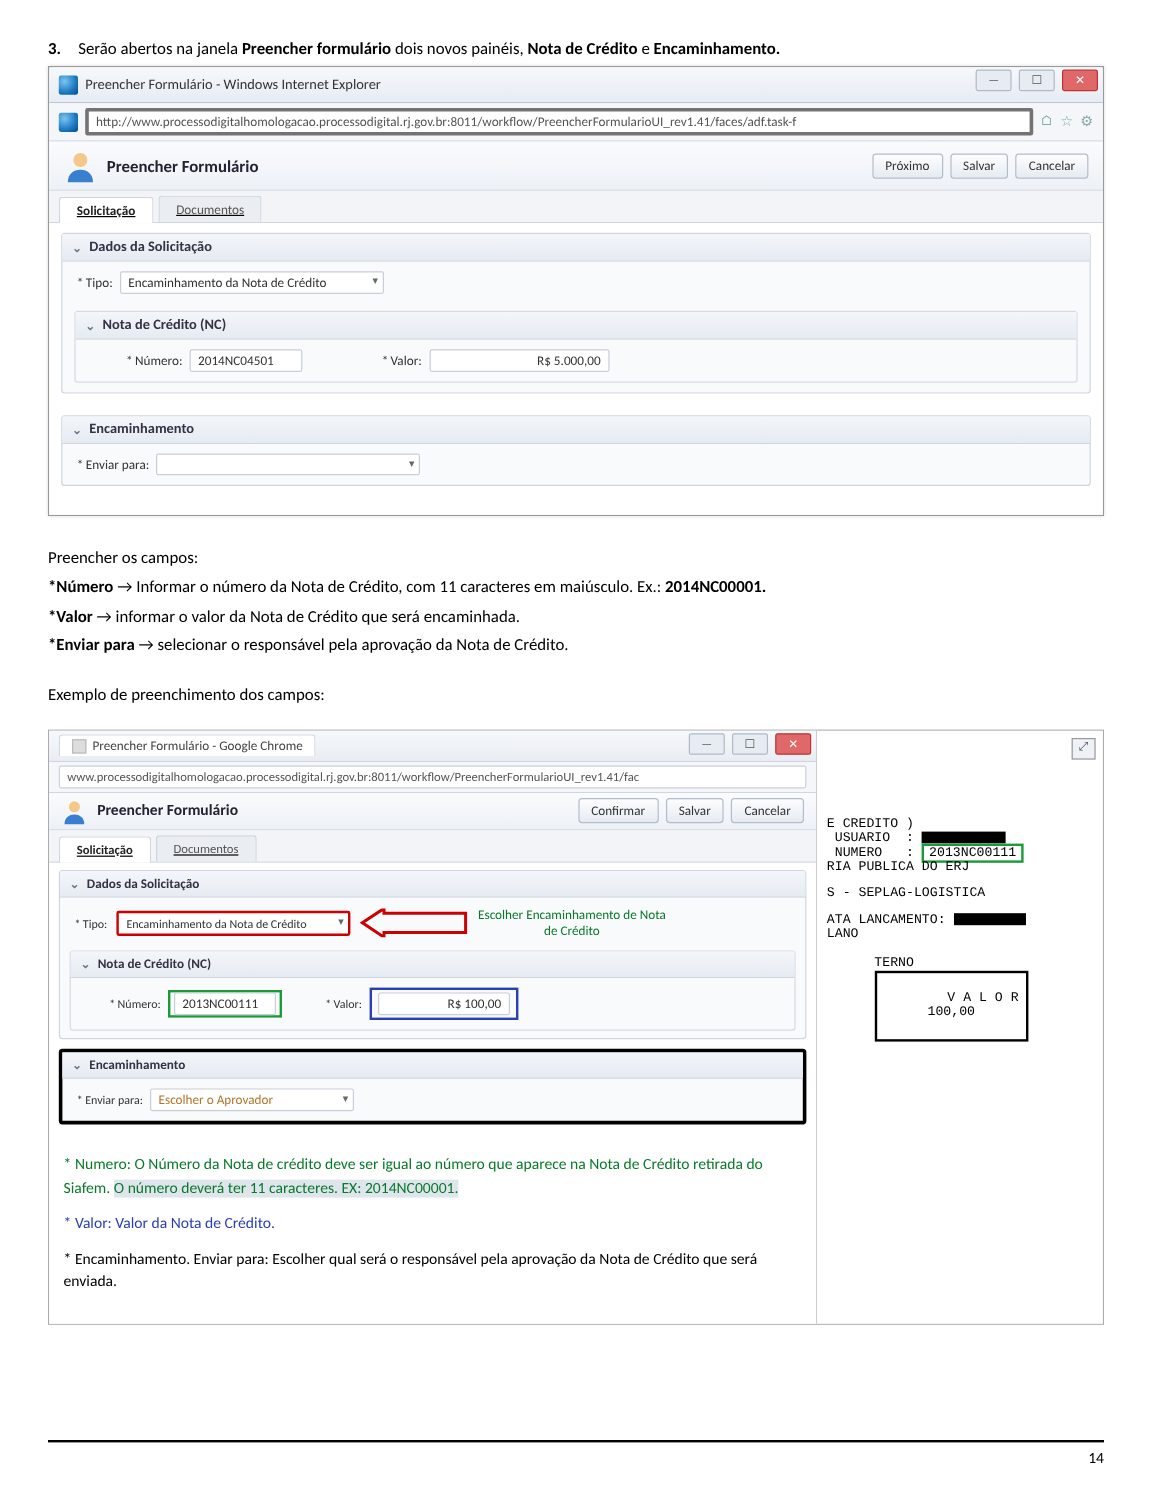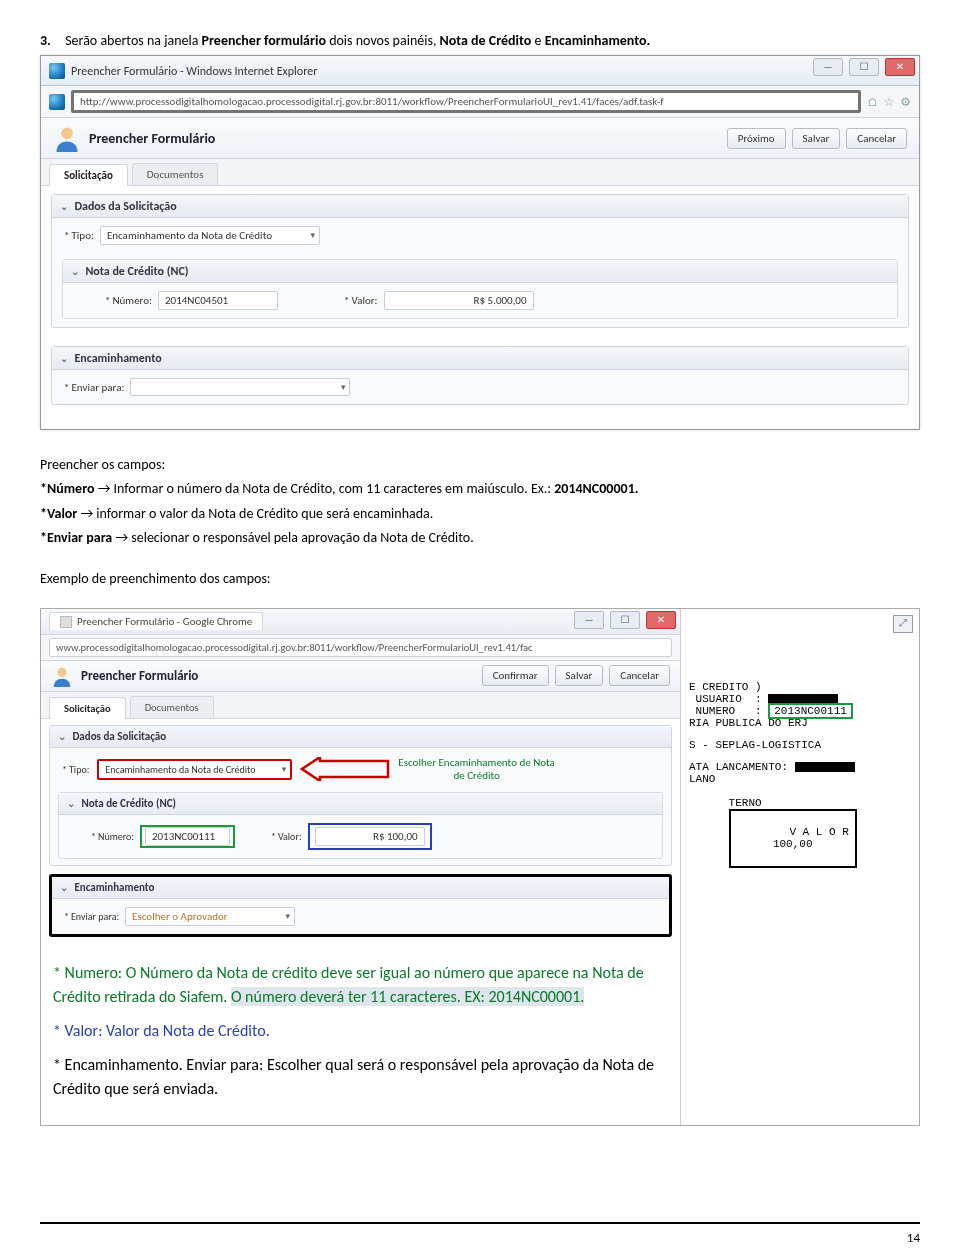--- a/index.html
+++ b/index.html
@@ -18,21 +18,21 @@
   .addr-txt { flex: 1; white-space: nowrap; overflow: hidden; text-overflow: ellipsis; background: #fff; border: 3px solid #737373; border-radius: 2px; padding: 2px 6px; }
   .addr-icons { display: flex; gap: 6px; color: #8aa; }
   .addr-icons span { font-size: 12px; }
   .app-header { display: flex; align-items: center; justify-content: space-between; padding: 6px 12px; background: linear-gradient(#fafbfd,#edf1f7); border-bottom: 1px solid #cfd6df; }
   .app-header-left { display: flex; align-items: center; gap: 8px; }
   .user-ico { width: 28px; height: 28px; }
   .user-ico svg { width: 100%; height: 100%; }
   .app-title { font-weight: bold; font-size: 14px; color: #223; }
   .app-btns { display: flex; gap: 6px; }
   .btn { background: linear-gradient(#fdfdfe,#e6ebf2); border: 1px solid #b3bdc9; border-radius: 3px; padding: 3px 10px; font-size: 11px; color: #333; }
-  .tabs { display: flex; gap: 0; padding: 4px 8px 0 8px; background: #f2f4f8; border-bottom: 1px solid #cfd6df; font-size: 11px; }
+  .tabs { display: flex; gap: 0; padding: 4px 8px 0 8px; background: #f2f4f8; border-bottom: 1px solid #cfd6df; font-size: 11px; text-decoration: underline; }
   .tab { padding: 4px 14px; border: 1px solid #cfd6df; border-bottom: none; background: #eaedf2; color: #555; border-radius: 3px 3px 0 0; margin-right: 4px; }
   .tab.active { background: #fff; font-weight: bold; color: #222; position: relative; top: 1px; }
   .panels { padding: 8px 10px 14px 10px; background: #fff; }
   .panel { border: 1px solid #cfd6df; border-radius: 3px; margin-bottom: 10px; background: #f9fafc; }
   .panel.tight { margin-bottom: 4px; }
   .panel-head { display: flex; align-items: center; gap: 6px; padding: 4px 8px; background: linear-gradient(#f3f6fa,#e6ebf2); border-bottom: 1px solid #cfd6df; font-size: 12px; font-weight: bold; color: #334; }
   .panel-head .chev { font-size: 10px; color: #678; }
   .panel.nested { margin: 6px 10px 8px 10px; border-color: #d5dbe4; }
   .panel-body { padding: 8px 12px; font-size: 11px; color: #333; display: flex; align-items: center; gap: 6px; flex-wrap: wrap; }
   .fld-label { color: #333; }
@@ -58,21 +58,21 @@
   .red-arrow { width: 90px; height: 24px; display: inline-block; }
   .red-arrow svg { width: 100%; height: 100%; }
   .greenbox { border: 2px solid #1a9a3a; padding: 0 3px; }
   .bluebox { border: 2px solid #2a3fb3; padding: 2px 5px; text-decoration: underline; }
   .blackbox { border: 3px solid #000; }
   .shot2-right .line { white-space: pre; }
   .shot2-right .maxico { position: absolute; right: 6px; top: 6px; width: 20px; height: 18px; border: 1px solid #999; background: #eef1f5; font-size: 10px; text-align: center; line-height: 16px; color: #556; }
   .greenbox-r { border: 2px solid #1a9a3a; padding: 0 4px; background: #fff; }
   .bluebox-r { border: 2px solid #000000; padding: 2px 6px; display: inline-block; text-align: center; line-height: 1.15; }
   .redacted { display: inline-block; background: #000; height: 10px; vertical-align: middle; }
-  .notes { padding: 10px 12px 14px 12px; font-size: 16px; line-height: 1.5; background: #fff; }
+  .notes { padding: 10px 12px 14px 12px; font-size: 13px; line-height: 1.5; background: #fff; }
   .notes p { margin-bottom: 10px; }
   .green-t { color: #0a7a2a; }
   .blue-t { color: #2a3fb3; }
   .black-t { color: #000; }
   .hl { background: #dfe5ec; }
   .page-foot { border-top: 2px solid #000; margin-top: 96px; text-align: right; padding-top: 6px; font-size: 13px; }
 </style>
 </head>
 <body>
 
@@ -135,21 +135,21 @@
         <span class="fld-label"><span class="ast">*</span><span>Tipo:</span></span>
         <div class="input drop" style="width:220px">Encaminhamento da Nota de Crédito</div>
       </div>
       <div class="panel nested">
         <div class="panel-head">
           <span class="chev">⌄</span>
           <span>Nota de Crédito (NC)</span>
         </div>
         <div class="panel-body">
           <span class="fld-label" style="margin-left:30px"><span class="ast">*</span><span>Número:</span></span>
-          <div class="input" style="width:120px">2014NC04501</div>
+          <div class="input" style="width:94px">2014NC04501</div>
           <span class="fld-label" style="margin-left:60px"><span class="ast">*</span><span>Valor:</span></span>
           <div class="input" style="width:150px;text-align:right">R$ 5.000,00</div>
         </div>
       </div>
     </div>
     <div class="spacer-h"></div>
     <div class="panel">
       <div class="panel-head">
         <span class="chev">⌄</span>
         <span>Encaminhamento</span>

